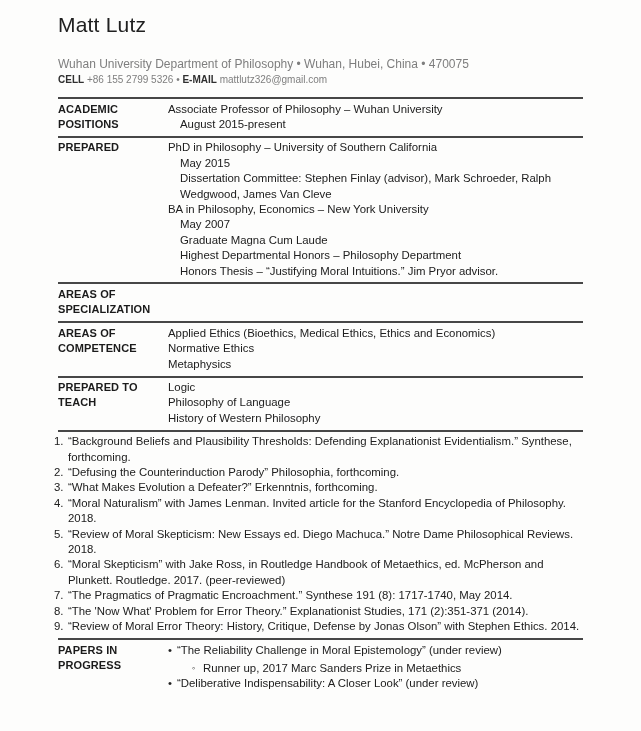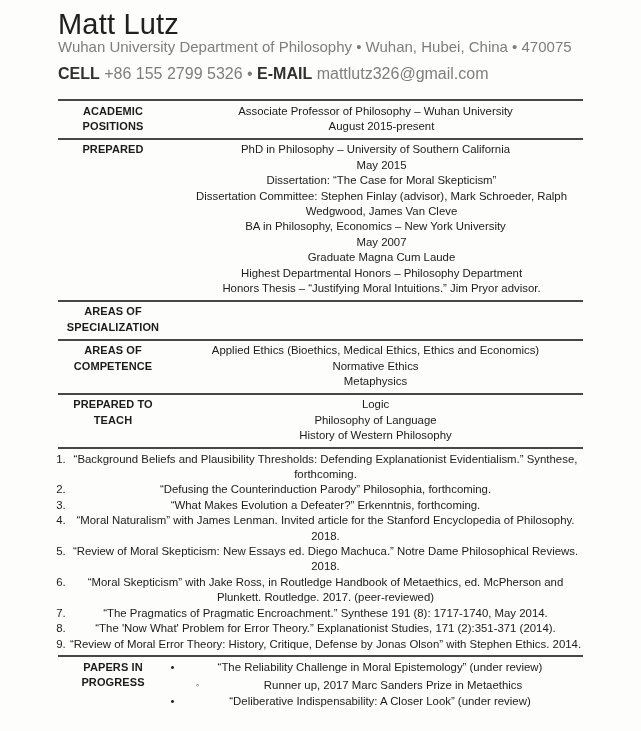--- a/index.html
+++ b/index.html
@@ -13,49 +13,48 @@
     width:641px;height:731px;
     background:var(--paper,#fdfdfc);
     color:var(--text,#202020);
     overflow:hidden;
     box-sizing:border-box;
   }
   .header{
     padding:9px 58px 0 58px;
   }
   .name{
-    font-size:29px;
+    font-size:21px;
     font-weight:400;
     line-height:31px;
-    margin:0 0 1px 0;
+    margin:0 0 19px 0;
     color:var(--text,#202020);
     letter-spacing:0.2px;
   }
   .affil{
-    font-size:15px;
+    font-size:12px;
     line-height:11px;
     color:var(--muted,#7e7e7e);
-    margin-bottom:16px;
+    margin-bottom:4px;
   }
   .contact{
-    font-size:16px;
+    font-size:10px;
     line-height:11px;
     color:var(--muted,#7e7e7e);
-    padding-bottom:20px;
+    padding-bottom:12px;
   }
   .contact b{
     font-weight:700;
     color:var(--boldc,#303030);
   }
   .sections{margin:0 58px;}
   .row{
     display:flex;
     border-top:2px solid var(--rule,#474747);
     padding:2.5px 0 3.5px 0;
-    text-align:center;
   }
   .label{
     width:110px;
     flex:none;
     font-size:11px;
     font-weight:700;
     line-height:15.4px;
     color:var(--label,#1b1b1b);
     letter-spacing:0.1px;
   }
@@ -103,21 +102,20 @@
           <div class="line ind1"><span>August 2015-present</span></div>
         </div>
       </section>
       <section class="row">
         <div class="label">
           <div class="label-line">PREPARED</div>
         </div>
         <div class="content">
           <div class="line ind0"><span>PhD in Philosophy – University of Southern California</span></div>
           <div class="line ind1"><span>May 2015</span></div>
-          <div class="line ind1"><span>Dissertation: “The Case for Moral Skepticism”</span></div>
           <div class="line ind1"><span>Dissertation Committee: Stephen Finlay (advisor), Mark Schroeder, Ralph Wedgwood, James Van Cleve</span></div>
           <div class="line ind0"><span>BA in Philosophy, Economics – New York University</span></div>
           <div class="line ind1"><span>May 2007</span></div>
           <div class="line ind1"><span>Graduate </span><span class="it">Magna Cum Laude</span></div>
           <div class="line ind1"><span>Highest Departmental Honors – Philosophy Department</span></div>
           <div class="line ind1"><span>Honors Thesis – “Justifying Moral Intuitions.” Jim Pryor advisor.</span></div>
         </div>
       </section>
       <section class="row">
         <div class="label">

